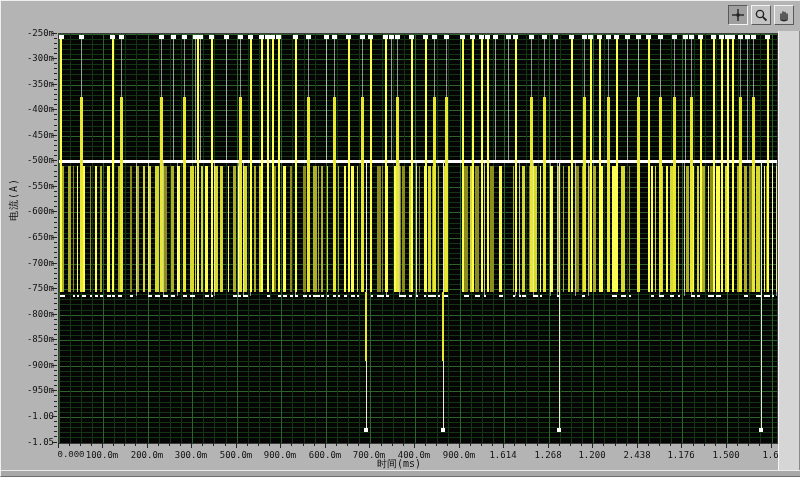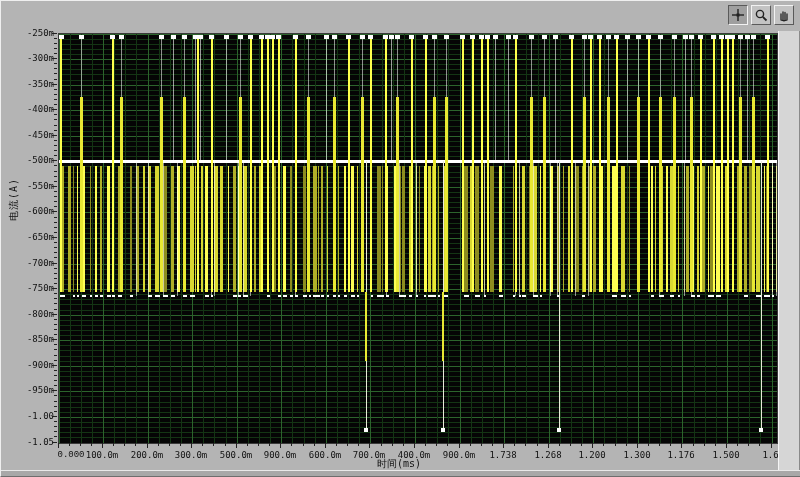--- a/index.html
+++ b/index.html
@@ -694,24 +694,24 @@
       <div class="lbl xlbl" style="position: absolute; left: 45px; top: 449px; font-family: Liberation Mono, monospace;">0.000</div>
       <div class="lbl xlbl" style="position: absolute; left: 76px; top: 449px;">100.0m</div>
       <div class="lbl xlbl" style="position: absolute; left: 121px; top: 449px;">200.0m</div>
       <div class="lbl xlbl" style="position: absolute; left: 165px; top: 449px;">300.0m</div>
       <div class="lbl xlbl" style="position: absolute; left: 210px; top: 449px;">500.0m</div>
       <div class="lbl xlbl" style="position: absolute; left: 254px; top: 449px;">900.0m</div>
       <div class="lbl xlbl" style="position: absolute; left: 299px; top: 449px;">600.0m</div>
       <div class="lbl xlbl" style="position: absolute; left: 343px; top: 449px;">700.0m</div>
       <div class="lbl xlbl" style="position: absolute; left: 388px; top: 449px;">400.0m</div>
       <div class="lbl xlbl" style="position: absolute; left: 433px; top: 449px;">900.0m</div>
-      <div class="lbl xlbl" style="position: absolute; left: 477px; top: 449px;">1.738</div>
+      <div class="lbl xlbl" style="position: absolute; left: 477px; top: 449px;">1.614</div>
       <div class="lbl xlbl" style="position: absolute; left: 522px; top: 449px;">1.268</div>
       <div class="lbl xlbl" style="position: absolute; left: 566px; top: 449px;">1.200</div>
-      <div class="lbl xlbl" style="position: absolute; left: 611px; top: 449px;">1.300</div>
+      <div class="lbl xlbl" style="position: absolute; left: 611px; top: 449px;">2.438</div>
       <div class="lbl xlbl" style="position: absolute; left: 655px; top: 449px;">1.176</div>
       <div class="lbl xlbl" style="position: absolute; left: 700px; top: 449px;">1.500</div>
       <div class="lbl xlbl" style="position: absolute; left: 750px; top: 449px;">1.611</div>
       <div class="tick" style="position: absolute; left: 57px; top: 442px; width: 1px; height: 5px;"></div>
       <div class="tick" style="position: absolute; left: 68px; top: 442px; width: 1px; height: 3px;"></div>
       <div class="tick" style="position: absolute; left: 79px; top: 442px; width: 1px; height: 3px;"></div>
       <div class="tick" style="position: absolute; left: 90px; top: 442px; width: 1px; height: 3px;"></div>
       <div class="tick" style="position: absolute; left: 101px; top: 442px; width: 1px; height: 5px;"></div>
       <div class="tick" style="position: absolute; left: 112px; top: 442px; width: 1px; height: 3px;"></div>
       <div class="tick" style="position: absolute; left: 123px; top: 442px; width: 1px; height: 3px;"></div>

